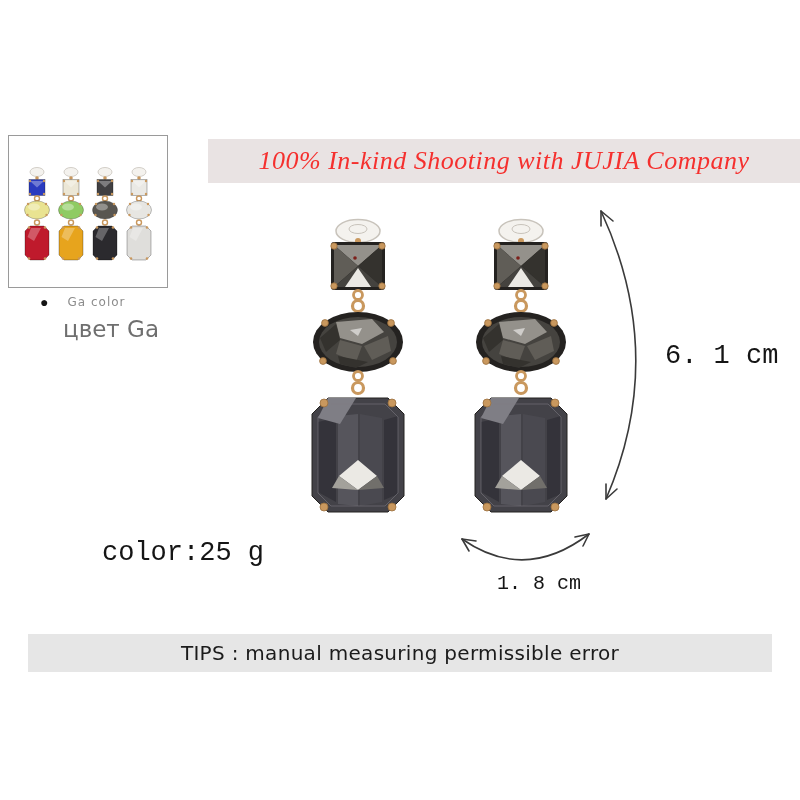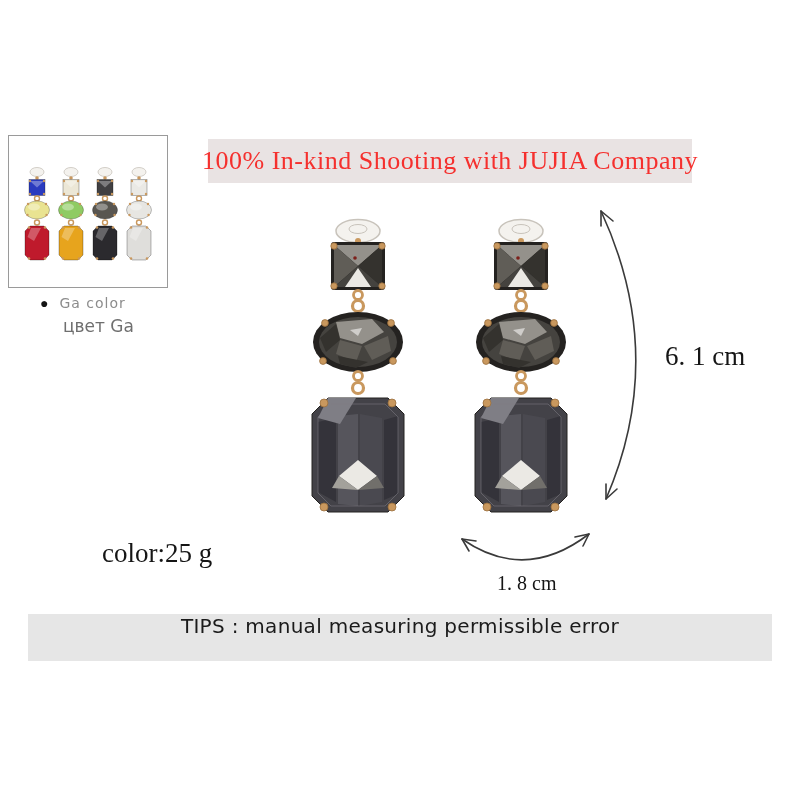--- a/index.html
+++ b/index.html
@@ -3,64 +3,65 @@
 <meta charset="utf-8">
 <style>
   html,body{margin:0;padding:0;}
   body{
     width:800px;height:800px;position:relative;background:#ffffff;
     font-family:"Liberation Sans",sans-serif;overflow:hidden;
   }
   .abs{position:absolute;}
   
   .banner{
-    left:208px;top:139px;width:484px;height:44px;
+    left:208px;top:139px;width:592px;height:44px;
     background:var(--banner-bg);color:var(--banner-text);
     display:flex;align-items:center;justify-content:center;
     font-family:"Liberation Serif","DejaVu Serif",serif;
-    font-size:26px;letter-spacing:.5px;white-space:nowrap;
+    font-size:26px;letter-spacing:.5px;white-space:nowrap;font-style:italic;
   }
   
   .color-box{
     left:8px;top:135px;width:158px;height:151px;
     background:#ffffff;border:1px solid var(--box-border);
     box-sizing:content-box;
   }
   .variant-row{
     position:absolute;left:0;top:29px;width:100%;
     display:flex;justify-content:center;gap:2px;
   }
   .mini-earring{width:32px;height:100px;}
   .ga-label-row{
     left:40px;top:295px;display:flex;align-items:center;gap:11px;
   }
   .bullet{font-size:14px;color:#141414;line-height:1;}
   .ga-label{
-    color:var(--label-gray);font-size:14px;letter-spacing:1px;
+    color:var(--label-gray);font-size:12px;letter-spacing:1px;
     font-family:"DejaVu Sans","Liberation Sans",sans-serif;
+    margin-left:8px;
   }
   .ga-label-ru{
-    left:63px;top:316px;color:var(--label-gray-dark);font-size:17px;
+    left:63px;top:316px;color:var(--label-gray-dark);font-size:23px;
     font-family:"DejaVu Sans","Liberation Sans",sans-serif;
   }
   
   .scene{left:0;top:0;width:800px;height:800px;}
   
   .measure{
-    font-family:Liberation Serif, serif;
+    font-family:Liberation Mono, monospace;
     color:var(--measure-text);white-space:nowrap;
   }
   .measure.height{left:665px;top:341px;font-size:27px;}
   .measure.width{left:497px;top:572px;font-size:20px;}
   .measure.weight{left:102px;top:538px;font-size:27px;}
   
   .tips{
-    left:28px;top:614px;width:744px;height:47px;
+    left:28px;top:634px;width:744px;height:38px;
     background:var(--tips-bg);color:var(--tips-text);
-    display:flex;justify-content:center;
+    display:flex;align-items:center;justify-content:center;
     font-family:"DejaVu Sans","Liberation Sans",sans-serif;
     font-size:20px;letter-spacing:.3px;
   }
 </style>
 </head>
 <body>
 
 <div class="abs banner">
   <span>100% In-kind Shooting with JUJIA Company</span>
 </div>

